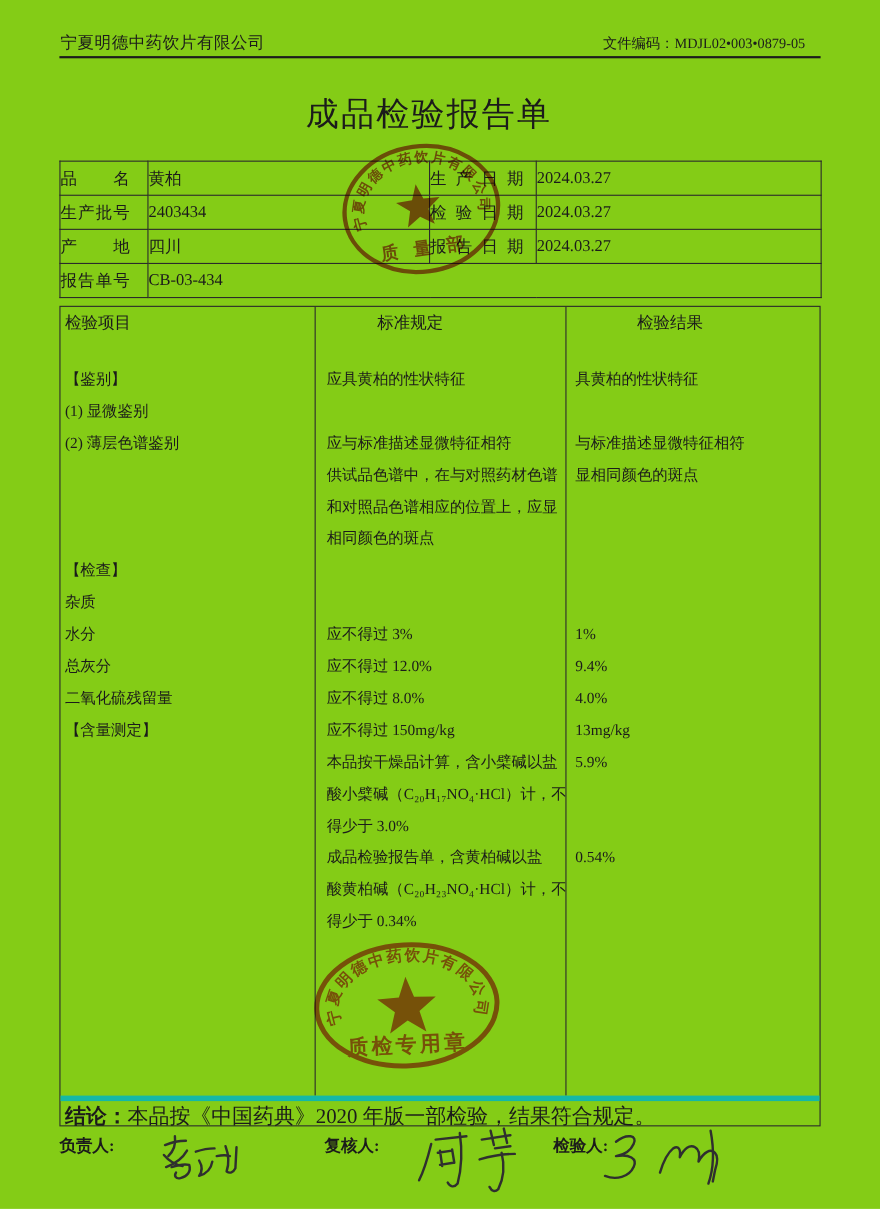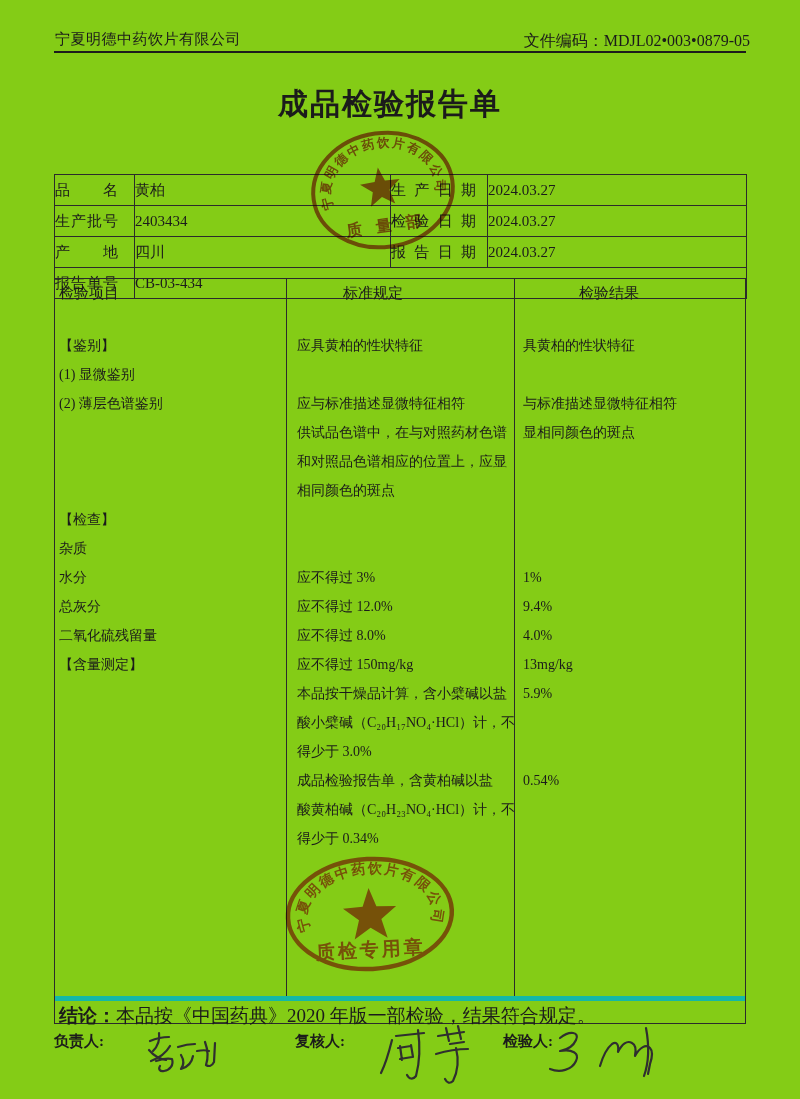--- a/index.html
+++ b/index.html
@@ -1,25 +1,25 @@
 <!DOCTYPE html>
 <html><head>
 <meta charset="utf-8">
 <style>
   html,body{margin:0;padding:0;background:#fff;}
   .page{position:relative;width:800px;height:1099px;background:#84cc16;overflow:hidden;
         font-family:"Liberation Serif","DejaVu Serif",serif;color:#1b1b1b;}
   .abs{position:absolute;}
   
   .hdr-company{left:55px;top:30px;font-size:15px;letter-spacing:.5px;}
-  .hdr-code{right:50px;top:31px;font-size:16px;}
+  .hdr-code{right:68px;top:31px;font-size:13px;}
   .hdr-rule{left:54px;top:51px;width:692px;height:2px;background:#1c1c1c;}
-  .title{left:0;top:84px;width:780px;text-align:center;font-size:30px;font-weight:700;letter-spacing:2px;}
-  
-  table.info{position:absolute;left:54px;top:146px;width:692px;border-collapse:collapse;table-layout:fixed;margin-top:28px;}
+  .title{left:0;top:84px;width:780px;text-align:center;font-size:30px;font-weight:400;letter-spacing:2px;}
+  
+  table.info{position:absolute;left:54px;top:146px;width:692px;border-collapse:collapse;table-layout:fixed;}
   table.info td{border:1px solid #2b2b2b;height:30px;font-size:15px;padding:0;vertical-align:middle;}
   td.c-lb{padding-left:7px;}
   td.c-lb .jst{display:inline-block;width:63px;text-align:justify;text-align-last:justify;}
   td.c-v1{padding-left:9px;}
   td.c-lb2{padding-left:6px;}
   td.c-lb2 .jst{display:inline-block;width:85px;text-align:justify;text-align-last:justify;}
   td.c-v2{padding-left:10px;}
   
   .spec{left:54px;top:278px;width:692px;height:746px;border:1px solid #2b2b2b;box-sizing:border-box;}
   .vline{position:absolute;top:0;width:1px;height:717px;background:#2b2b2b;}

